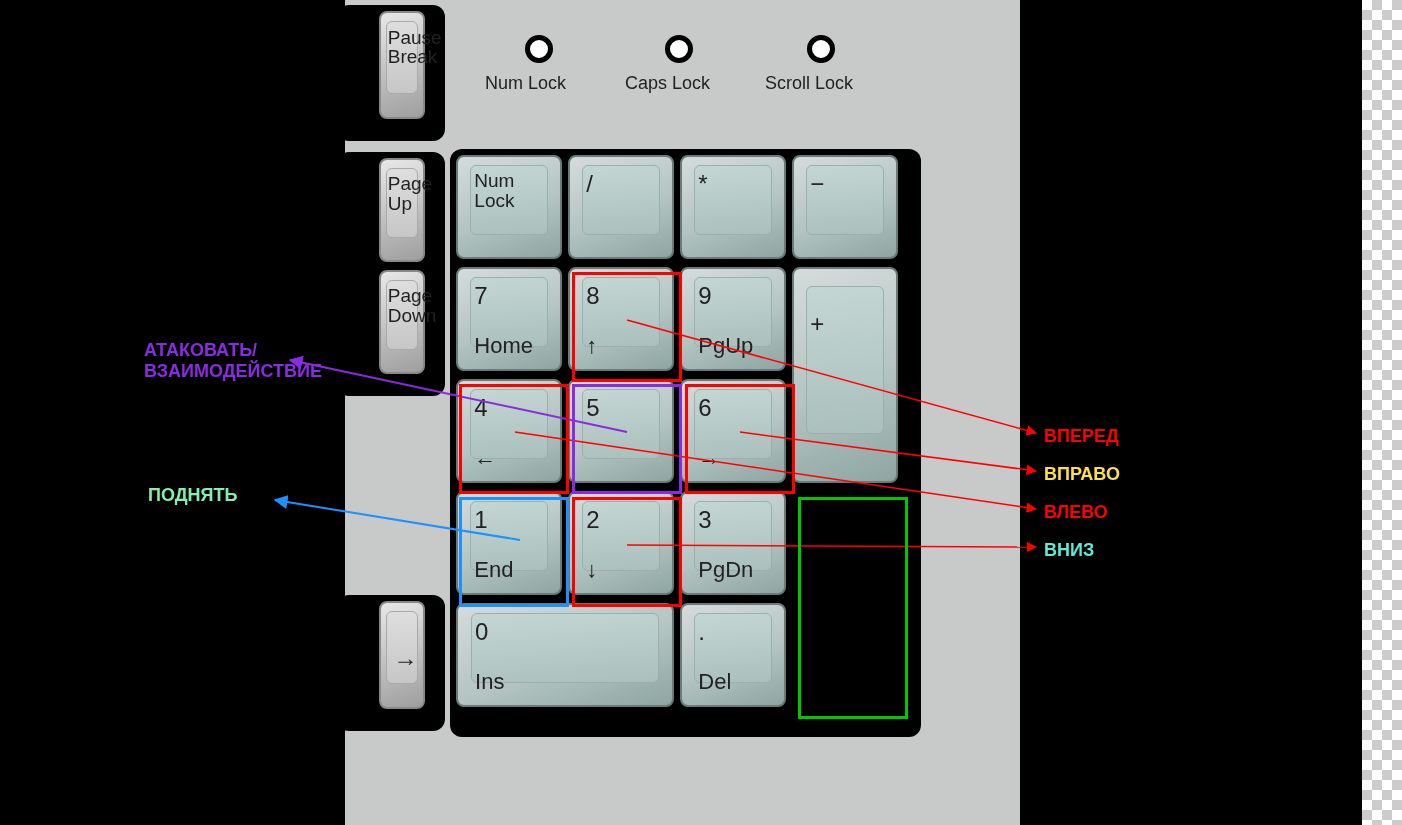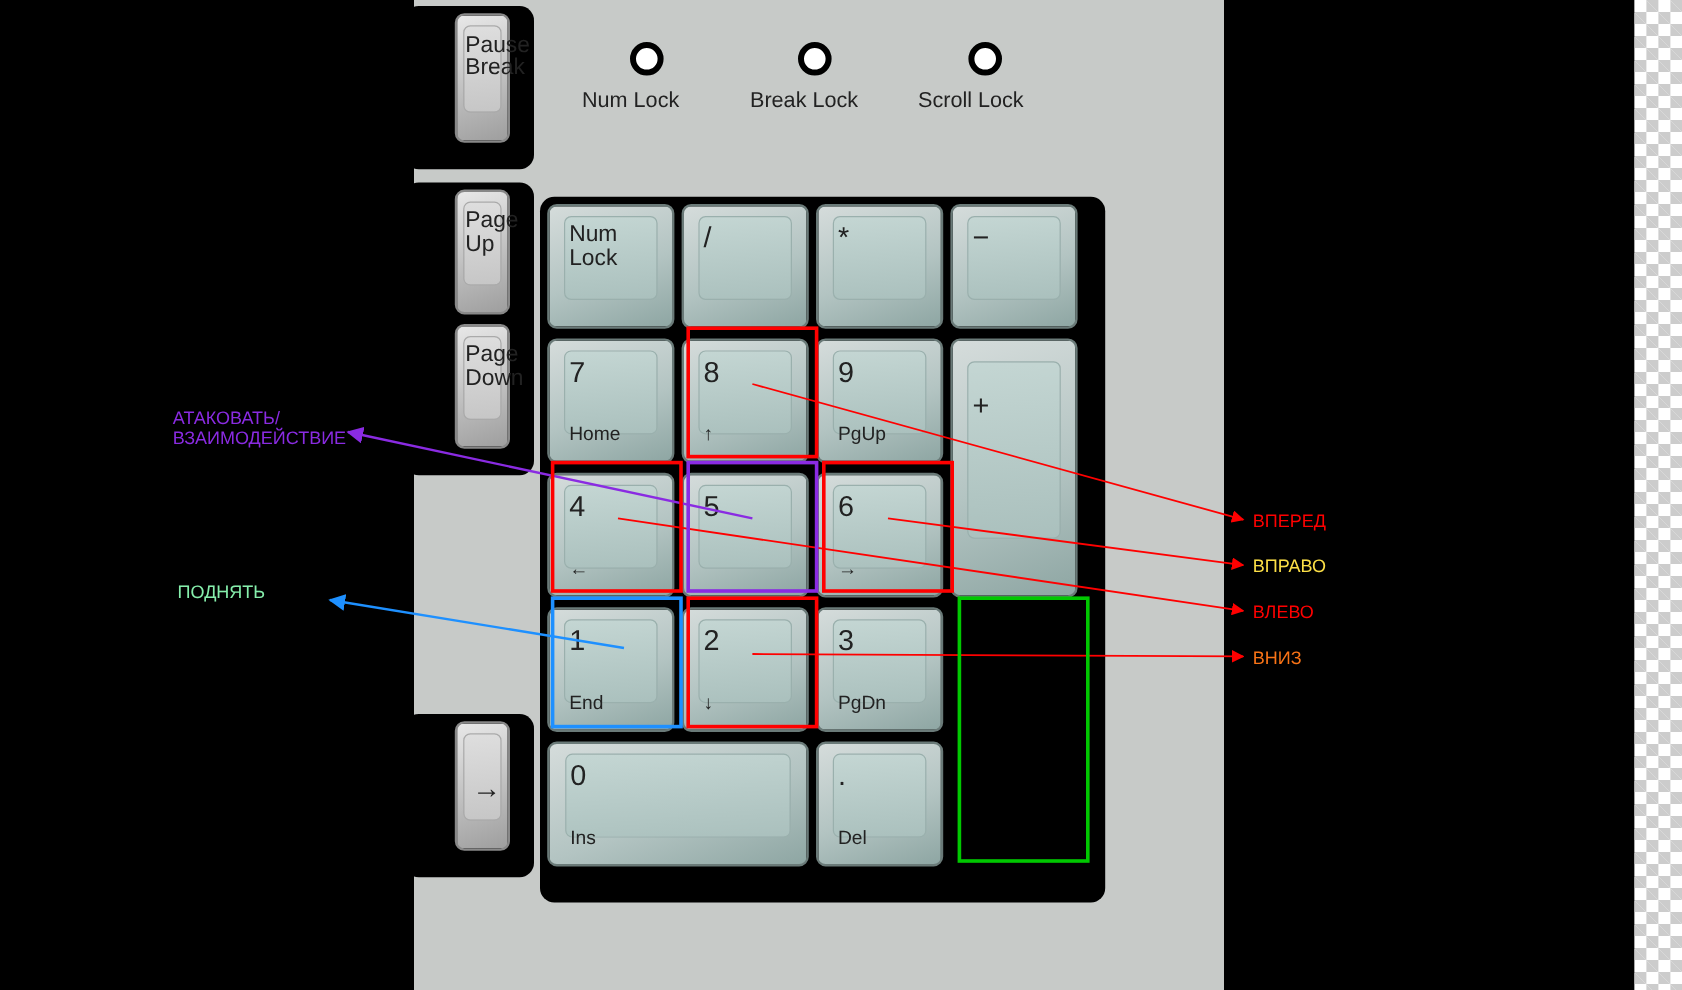--- a/index.html
+++ b/index.html
@@ -9,48 +9,48 @@
   .kbd { position:absolute; left:345px; top:0; width:675px; height:825px; background:#c7cac8;}
   .kbd::after{content:"";position:absolute;right:-50px;top:-50px;width:100px;height:100px;border-radius:50%;background:transparent;}
   
   .cluster{position:absolute;background:#000;border-radius:12px;padding:8px;}
   .keywrap{position:absolute;}
   .key{position:absolute;inset:0;border-radius:8px;border:2px solid #6a7a78;
     background:linear-gradient(160deg,#d5dcdb 0%,#b3c4c2 55%,#8ea6a3 100%);box-sizing:border-box;}
   .cap{position:absolute;left:12%;top:8%;right:12%;bottom:22%;border-radius:6px;
     background:linear-gradient(175deg,#c4d6d3 0%,#aac0bd 100%);border:1px solid #9ab0ad;}
   .klabel{position:absolute;left:16%;top:14%;font-size:22px;color:#222;line-height:1.05;white-space:pre;}
-  .klabel.sub{top:auto;bottom:12%;font-size:16px;}
+  .klabel.sub{top:auto;bottom:12%;font-size:22px;}
   .klabel.big{font-size:24px;}
   .klabel.mid{top:40%;}
   
   .key.grey{background:linear-gradient(160deg,#e8e8e8 0%,#bfbfbf 55%,#9e9e9e 100%);border-color:#888;margin-left:36px;}
   .key.grey .cap{background:linear-gradient(175deg,#dedede 0%,#c6c6c6 100%);border-color:#aaa;}
   
   .led-area{position:absolute;left:140px;top:35px;}
   .led{width:18px;height:18px;border-radius:50%;background:#fff;border:5px solid #000;display:inline-block;position:absolute;}
   .led-lbl{position:absolute;font-size:18px;color:#222;white-space:nowrap;}
   
   .hl{position:absolute;box-sizing:border-box;border:3px solid;pointer-events:none;z-index:5;}
   
-  .ann{position:absolute;font-weight:normal;font-size:15px;white-space:nowrap;z-index:6;}
+  .ann{position:absolute;font-weight:bold;font-size:18px;white-space:nowrap;z-index:6;}
   svg.arrows{position:absolute;left:0;top:0;width:1402px;height:825px;pointer-events:none;z-index:4;}
 </style>
 </head>
 <body>
 
 <div class="checker"></div>
 
 <div class="kbd">
 
   <div class="led-area">
     <span class="led" style="left:40px;top:0"></span>
     <span class="led-lbl" style="left:0;top:38px">Num Lock</span>
     <span class="led" style="left:180px;top:0"></span>
-    <span class="led-lbl" style="left:140px;top:38px">Break Lock</span>
+    <span class="led-lbl" style="left:140px;top:38px">Caps Lock</span>
     <span class="led" style="left:322px;top:0"></span>
     <span class="led-lbl" style="left:280px;top:38px">Scroll Lock</span>
   </div>
 
   <div class="cluster" style="left:-8px;top:5px;width:92px;height:120px;">
     <div class="keywrap" style="left:6px;top:6px;width:82px;height:108px">
       <div class="key grey">
           <div class="cap"></div>
         <div class="klabel" style="font-size:19px">Pause
 Break</div>
@@ -77,21 +77,21 @@
 
   <div class="cluster" style="left:-8px;top:595px;width:92px;height:120px;">
     <div class="keywrap" style="left:6px;top:6px;width:82px;height:108px">
       <div class="key grey">
           <div class="cap"></div>
         <div class="klabel big mid" style="left:30%">→</div>
       </div>
     </div>
   </div>
 
-  <div class="cluster" style="left:105px;top:164px;width:455px;height:572px;text-align:center;">
+  <div class="cluster" style="left:105px;top:149px;width:455px;height:572px;text-align:center;">
 
     <div class="keywrap" style="left:6px;top:6px;width:106px;height:104px">
         <div class="key">
           <div class="cap"></div>
           <div class="klabel" style="font-size:19px">Num
 Lock</div>
         </div>
       </div>
     <div class="keywrap" style="left:118px;top:6px;width:106px;height:104px">
         <div class="key">
@@ -207,21 +207,21 @@
 <div class="hl" style="left:572px;top:497px;width:110px;height:110px;border-color:#ff0000"></div>
 <div class="hl" style="left:459px;top:497px;width:110px;height:110px;border-color:#1e90ff"></div>
 <div class="hl" style="left:798px;top:497px;width:110px;height:222px;border-color:#00c800"></div>
 
 <div class="ann" style="left:144px;top:340px;color:#8a2be2;white-space:pre">АТАКОВАТЬ/
 ВЗАИМОДЕЙСТВИЕ</div>
 <div class="ann" style="left:148px;top:485px;color:#86efac">ПОДНЯТЬ</div>
 <div class="ann" style="left:1044px;top:426px;color:#ff0000">ВПЕРЕД</div>
 <div class="ann" style="left:1044px;top:464px;color:#fde047">ВПРАВО</div>
 <div class="ann" style="left:1044px;top:502px;color:#ff0000">ВЛЕВО</div>
-<div class="ann" style="left:1044px;top:540px;color:#f97316">ВНИЗ</div>
+<div class="ann" style="left:1044px;top:540px;color:#5eead4">ВНИЗ</div>
 
 <svg class="arrows">
   <defs>
     <marker id="ar-red" viewBox="0 0 10 10" refX="9" refY="5" markerWidth="7" markerHeight="7" orient="auto">
         <path d="M0,0 L10,5 L0,10 z" fill="#ff0000"></path>
       </marker>
     <marker id="ar-purple" viewBox="0 0 10 10" refX="9" refY="5" markerWidth="7" markerHeight="7" orient="auto">
         <path d="M0,0 L10,5 L0,10 z" fill="#8a2be2"></path>
       </marker>
     <marker id="ar-blue" viewBox="0 0 10 10" refX="9" refY="5" markerWidth="7" markerHeight="7" orient="auto">

